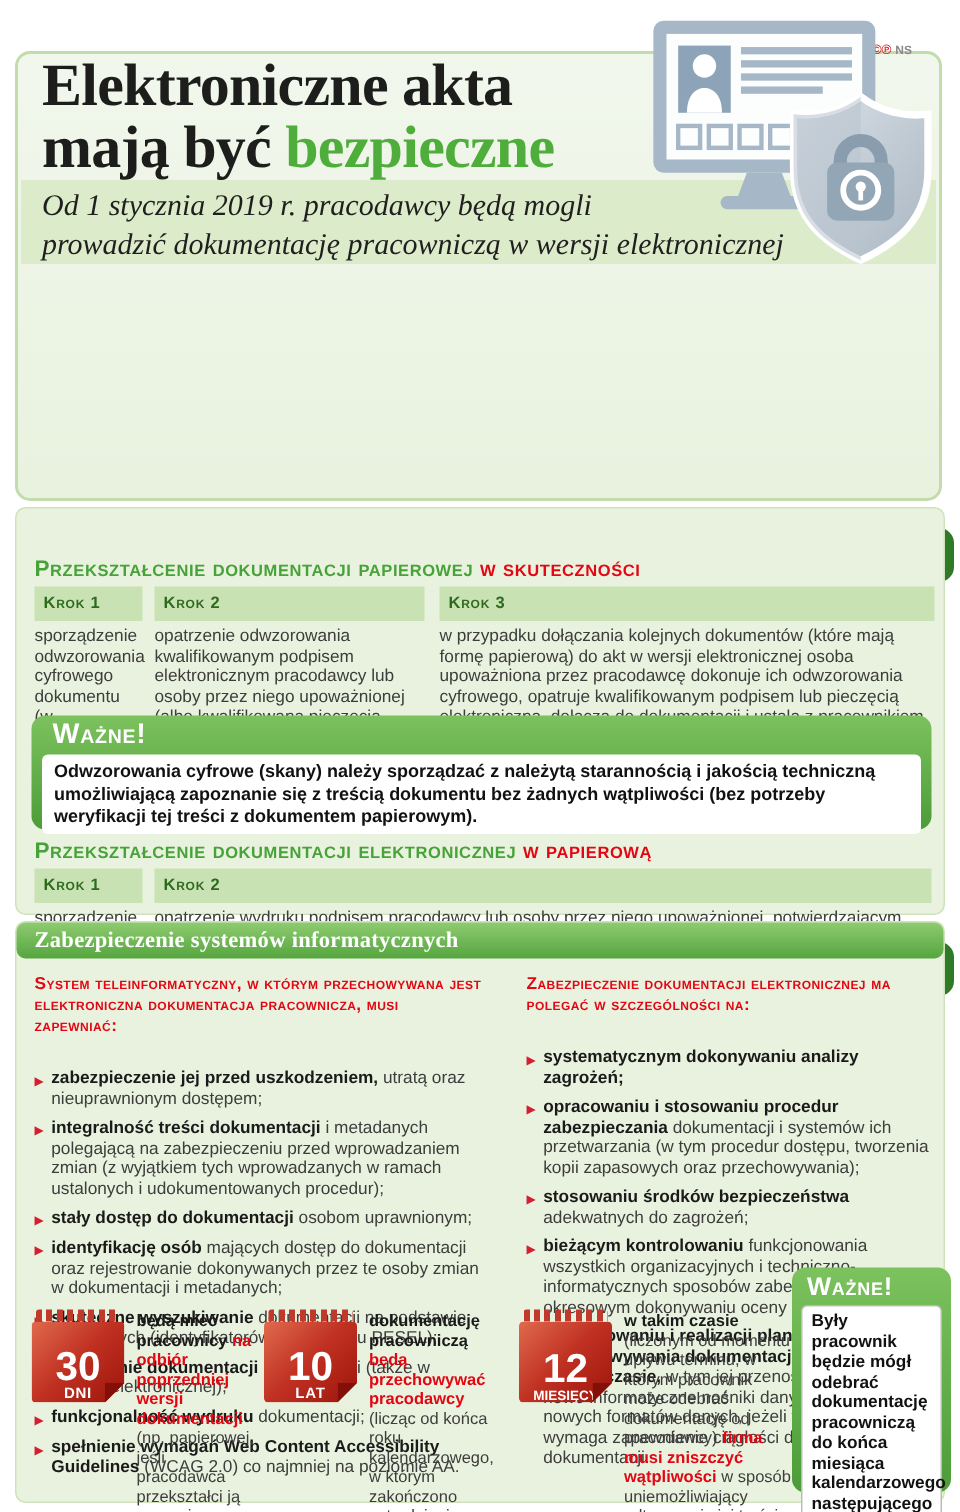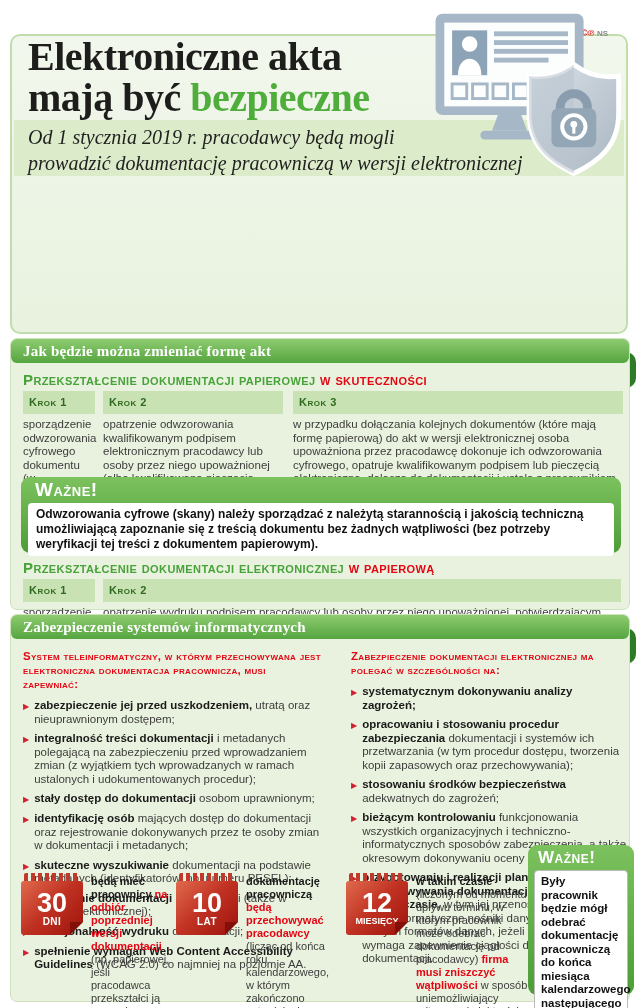--- a/index.html
+++ b/index.html
@@ -41,36 +41,36 @@
   .krok-txt{margin-top:4px;font-size:11.5px;line-height:13.5px;color:#3d3d3d;}
 
   .wazne{position:absolute;background:linear-gradient(#7cc25e,#4c9c38);
          border-radius:9px;box-sizing:border-box;z-index:6;}
   .wazne-title{font-weight:700;font-variant:small-caps;letter-spacing:0.5px;color:#fff;
                font-size:19px;line-height:20px;padding:3px 0 1px 14px;}
   .wazne-inner{background:#fff;border-radius:4px;margin:2px 7px 7px 7px;padding:4px 8px;
                font-weight:700;font-size:12px;line-height:15px;color:#111;}
 
   .colhead{font-weight:700;font-size:11.5px;line-height:14px;color:#e30613;
-           font-variant:small-caps;letter-spacing:0.3px;margin:0 0 8px 0;}
+           font-variant:small-caps;letter-spacing:0.3px;margin:0 0 22px 0;}
   ul.blist{list-style:none;margin:0;padding:0;}
   ul.blist li{display:flex;gap:5px;margin-bottom:6px;font-size:11.5px;line-height:13.5px;color:#3d3d3d;}
   ul.blist .arrow{color:#d22032;font-size:8px;line-height:13px;flex:0 0 auto;padding-top:1px;}
   ul.blist b{color:#1a1a1a;}
 
   
   .cal-group{position:absolute;display:flex;gap:8px;}
   .cal{width:62px;flex:0 0 auto;}
   .cal-bind{height:8px;margin:0 3px 0 3px;
             background:repeating-linear-gradient(90deg,#c0392b 0 4px,rgba(0,0,0,0) 4px 7px);
             border-radius:2px 2px 0 0;}
   .cal-body{position:relative;height:54px;border-radius:3px;
             background:linear-gradient(135deg,#e06a4d 0%,#c03122 48%,#9d140c 100%);
             clip-path:polygon(0 0,100% 0,100% calc(100% - 13px),calc(100% - 13px) 100%,0 100%);
-            display:flex;flex-direction:column;align-items:center;justify-content:center;color:#fff;}
+            display:flex;flex-direction:column;align-items:center;justify-content:flex-end;color:#fff;}
   .cal-body:after{content:"";position:absolute;right:0;bottom:0;width:13px;height:13px;
             background:#821009;clip-path:polygon(0 0,100% 0,0 100%);}
   .cal-num{font-weight:700;font-size:27px;line-height:26px;}
   .cal-unit{font-weight:700;font-size:10px;letter-spacing:0.5px;margin-top:0;}
   .cal-unit.small{font-size:9px;letter-spacing:0;}
   .cal-txt{font-size:11px;line-height:13px;color:#3d3d3d;padding-top:2px;}
   .cal-txt b{color:#1a1a1a;}
   .cal-txt .red{color:#e30613;font-weight:700;}
 
   .wazne2-inner{background:#fff;border:1px solid #bbb;border-radius:4px;margin:1px 6px 6px 6px;
@@ -130,23 +130,20 @@
         <rect x="129" y="103" width="46" height="40" rx="7" fill="#93a6b6"></rect>
         <circle cx="152" cy="122" r="12" fill="none" stroke="#ffffff" stroke-width="4"></circle>
         <circle cx="152" cy="119.5" r="3.5" fill="#ffffff"></circle>
         <rect x="150.4" y="120" width="3.2" height="9" fill="#ffffff"></rect>
       </g>
     </g>
   </svg>
 
   <div class="fold" style="top:352px;"></div>
   <div class="panel" style="top:338px;height:272px;">
-    <div class="bar">
-      <span>Jak będzie można zmieniać formę akt</span>
-    </div>
 
     <div class="caps-head" style="top:32px;">
       <span>Przekształcenie dokumentacji papierowej</span>
       <span class="red">w skuteczności</span>
     </div>
 
     <div class="krok" style="left:12px;top:52px;width:72px;">
       <div class="krok-bar">Krok 1</div>
       <div class="krok-txt">sporządzenie odwzorowania cyfrowego dokumentu (w szczególności skanu)</div>
     </div>

